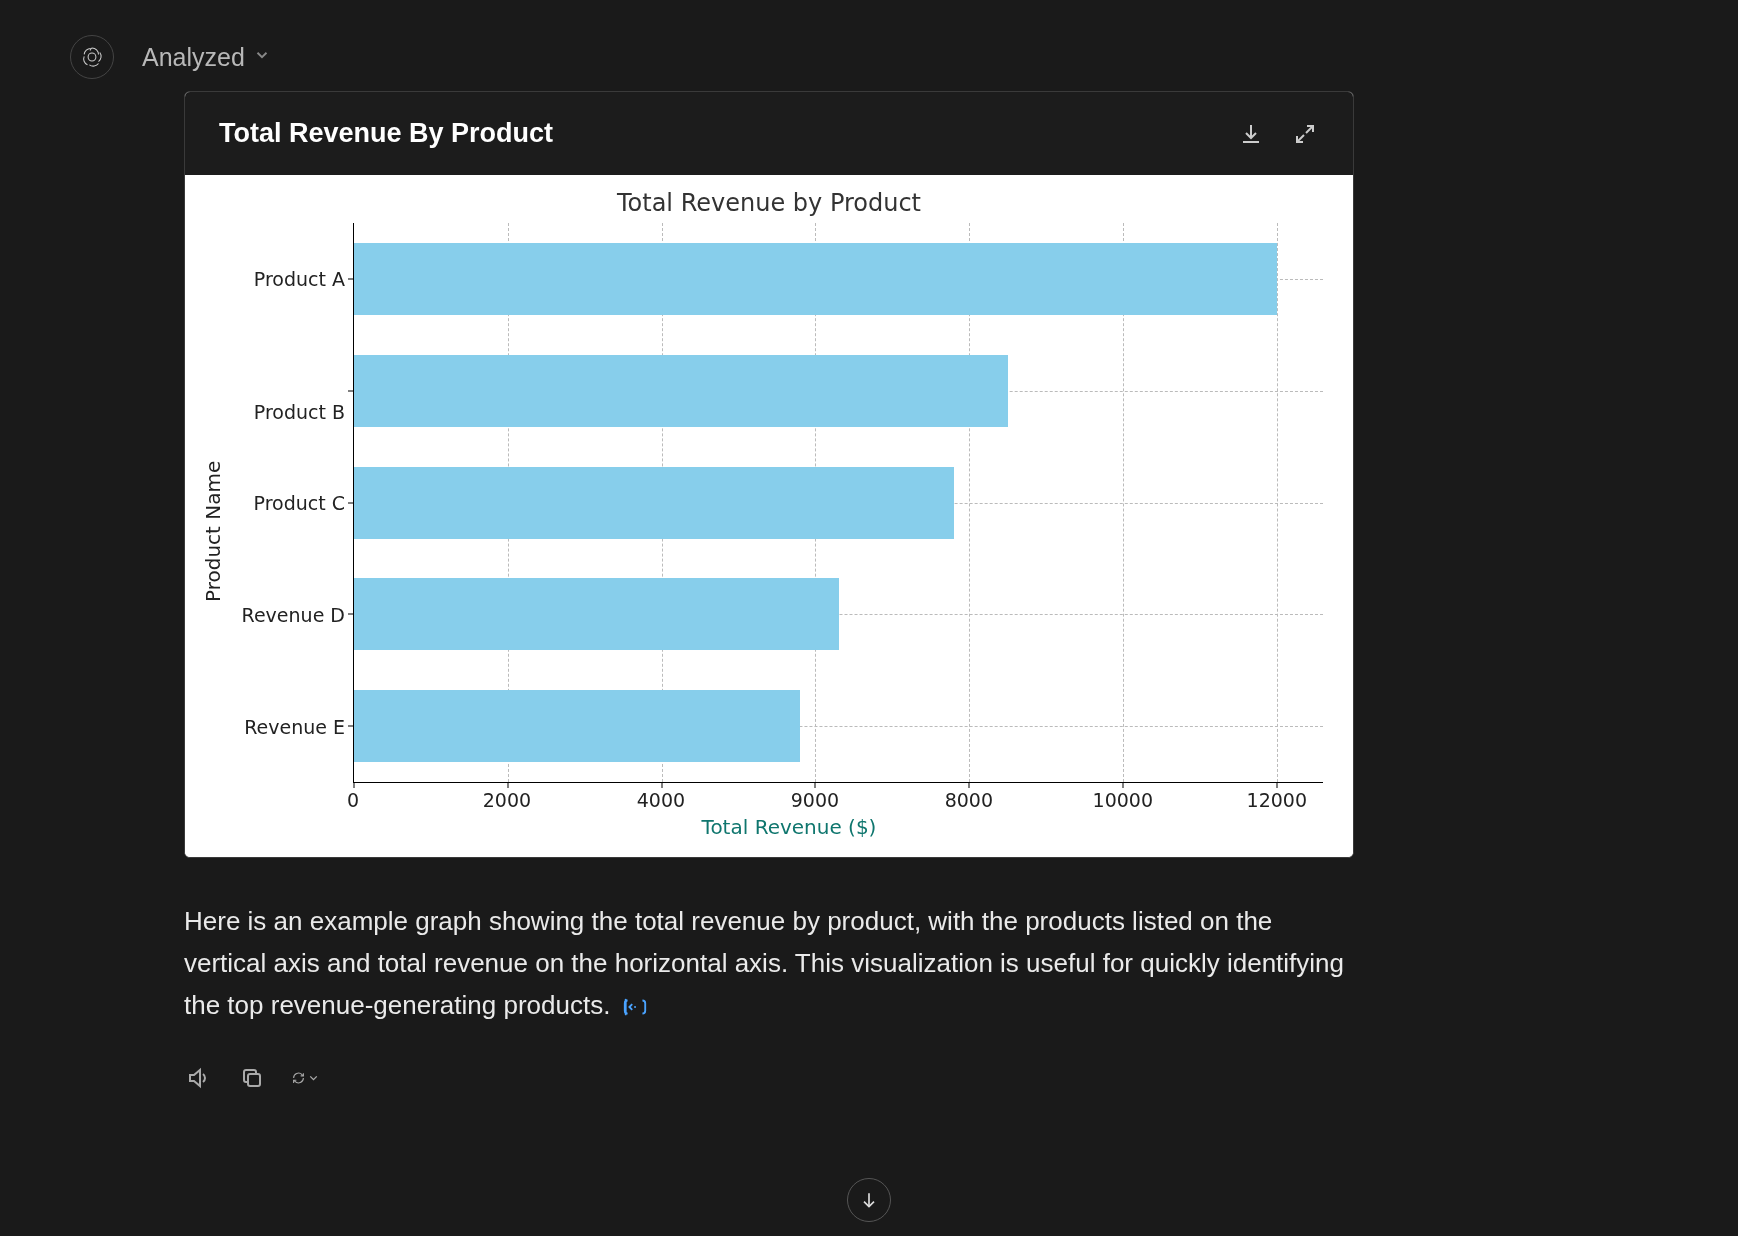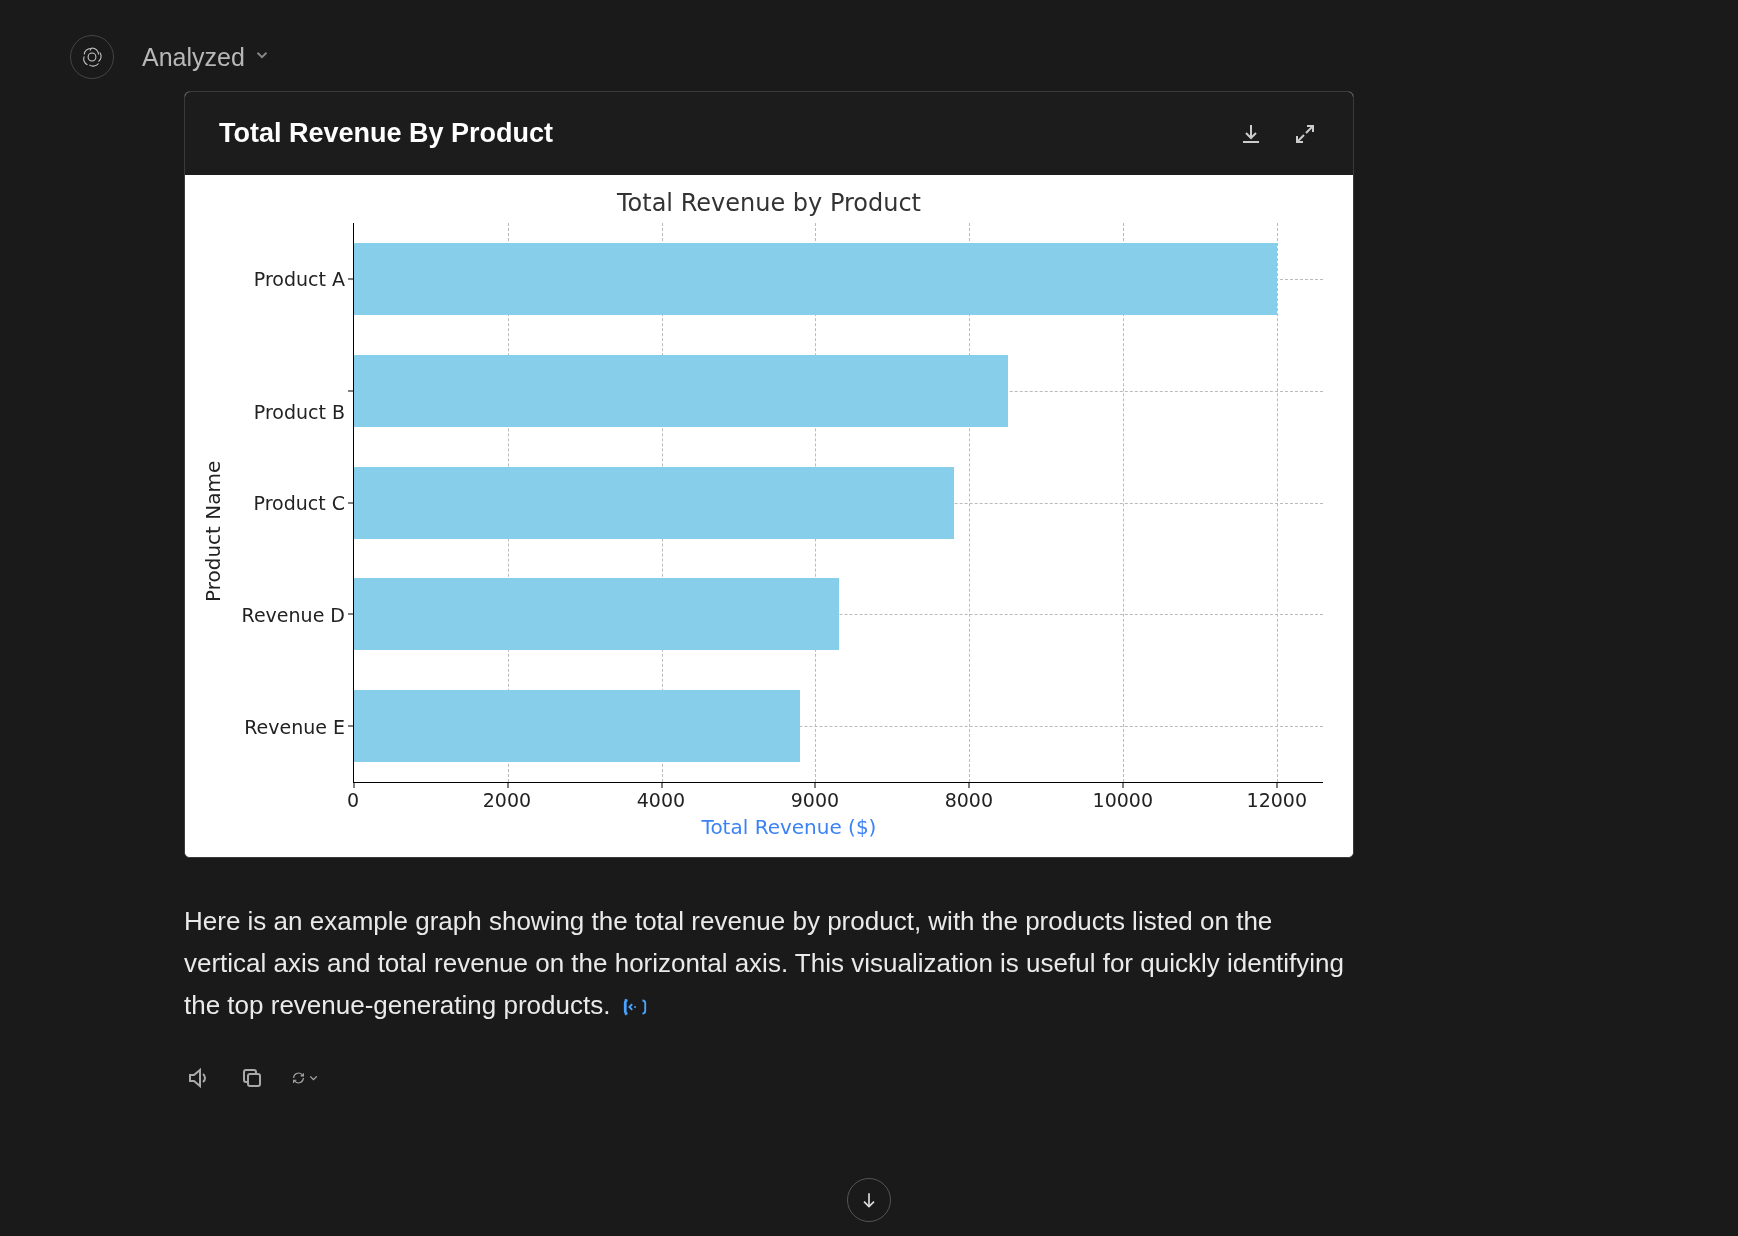--- a/index.html
+++ b/index.html
@@ -177,21 +177,21 @@
     position: absolute;
     top: 6px;
     transform: translateX(-50%);
     font-size: 19px;
     color: #222;
     font-family: "DejaVu Sans", Arial, sans-serif;
   }
   .xlabel {
     text-align: center;
     font-size: 20px;
-    color: #3b82f6;
+    color: #0f766e;
     font-family: "DejaVu Sans", Arial, sans-serif;
     margin-top: 2px;
   }
   .caption {
     margin-top: 42px;
     font-size: 26px;
     line-height: 1.62;
     color: #eaeaea;
   }
   .code-badge {

